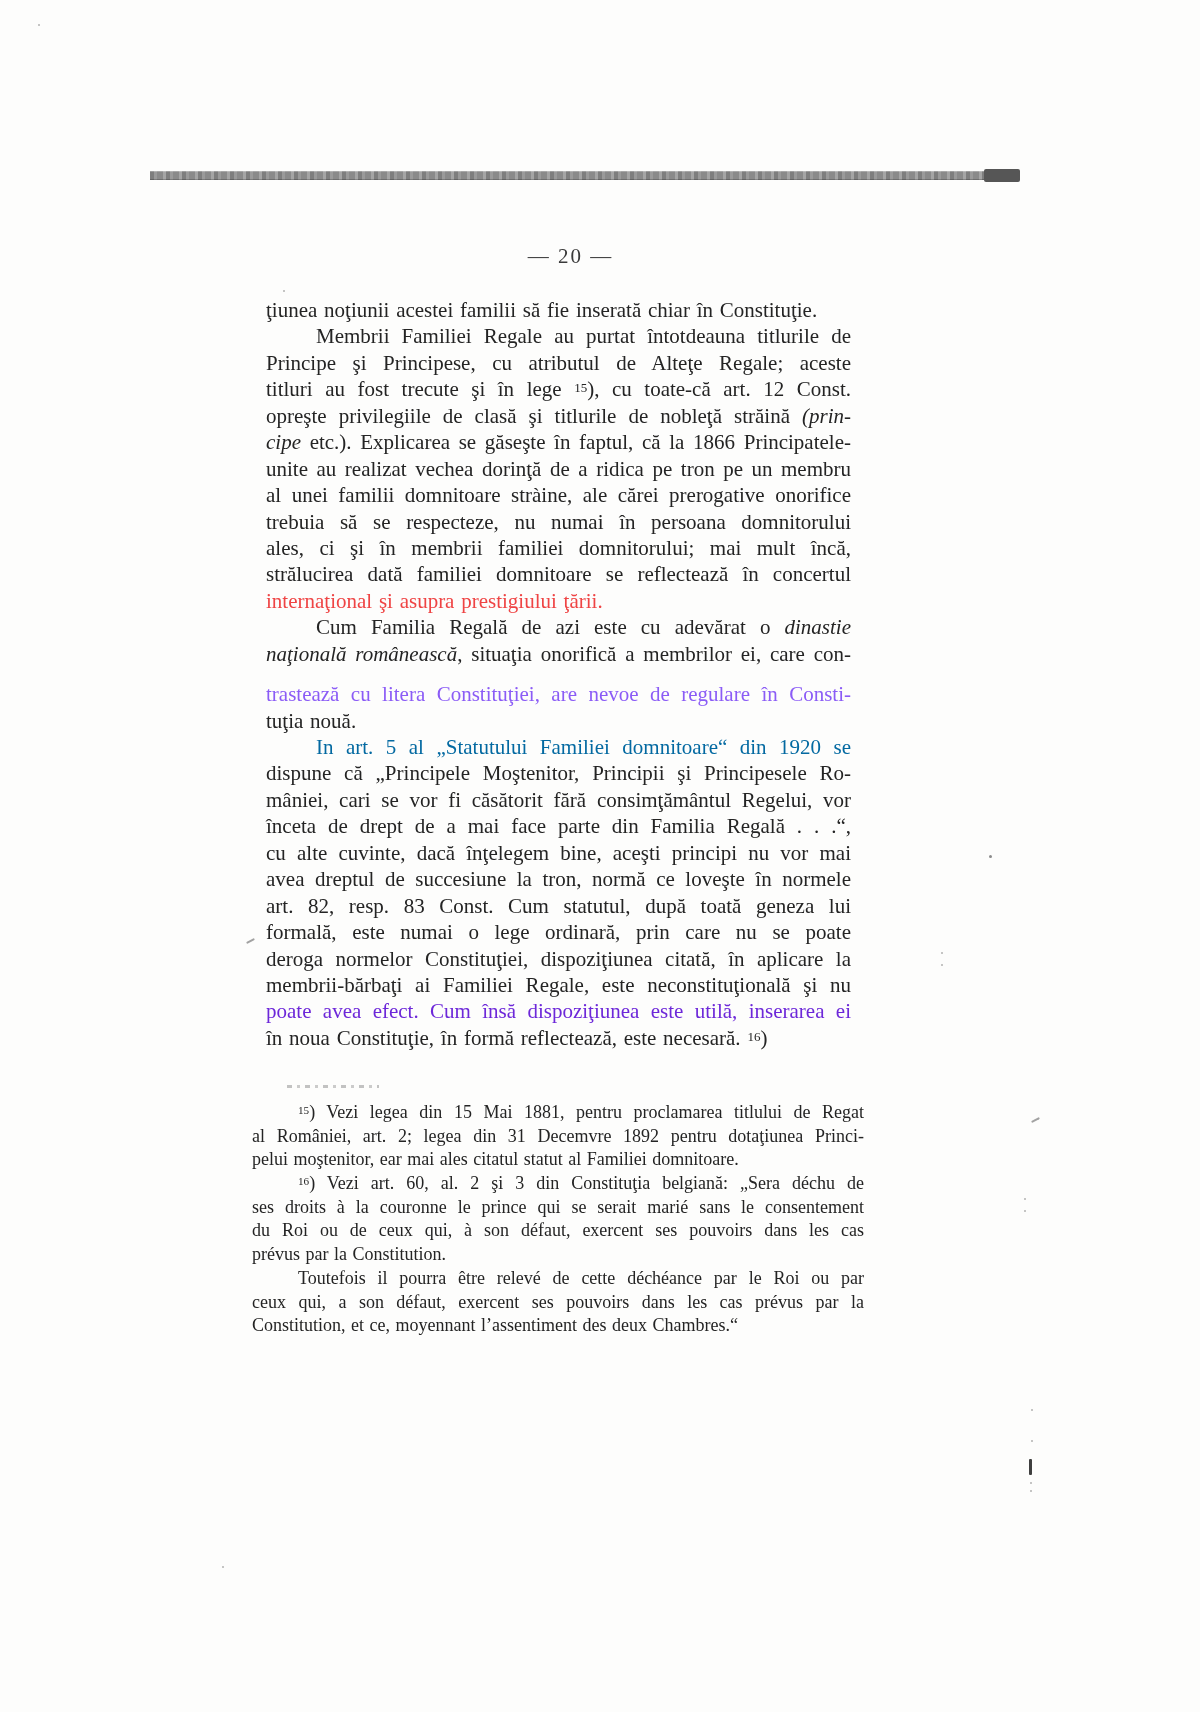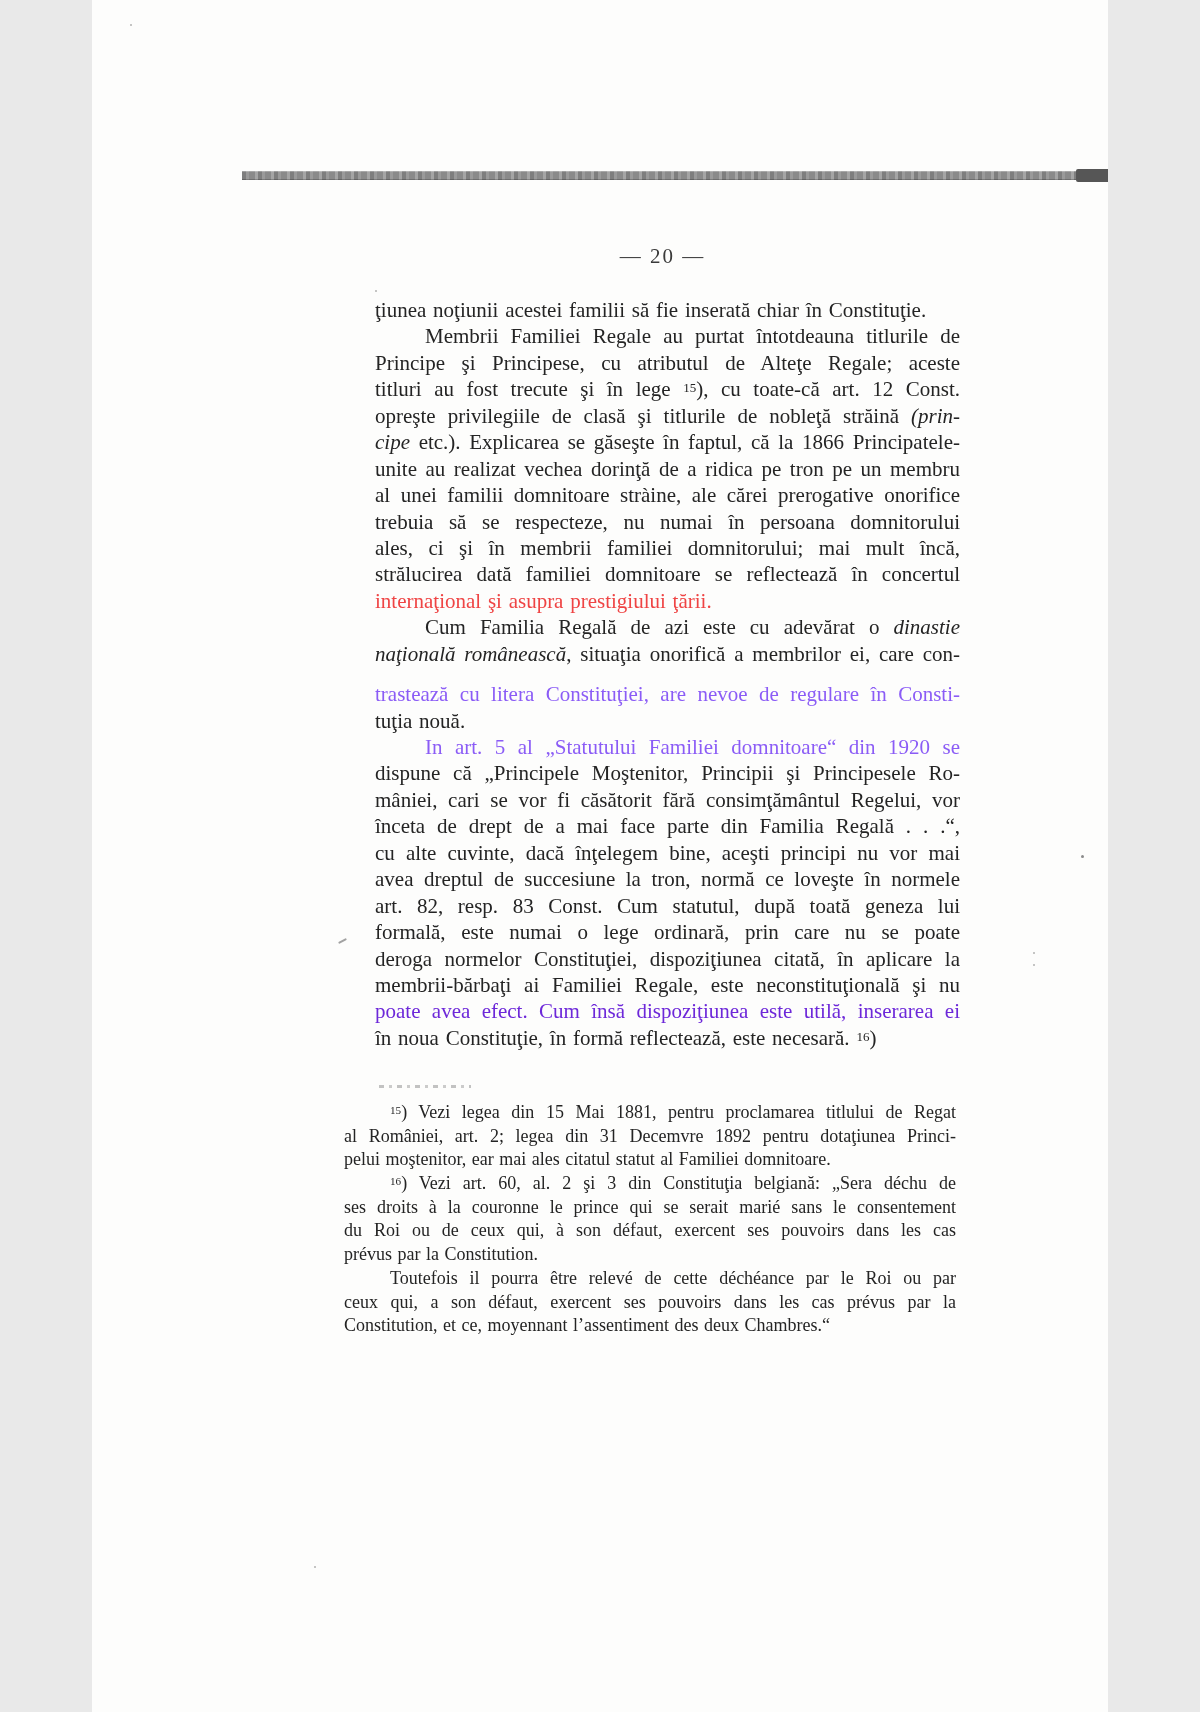--- a/index.html
+++ b/index.html
@@ -1,36 +1,36 @@
 <!DOCTYPE html>
 <html><head>
 <meta charset="utf-8">
 <style>
   html,body{margin:0;padding:0;background:#e9e9e9;}
   .sheet{
-    position:relative;width:1016px;height:1712px;margin:0 auto;
+    position:relative;width:1200px;height:1712px;margin:0 auto;
     background:#fdfdfc;overflow:hidden;
     font-family:"Liberation Serif","DejaVu Serif",serif;
   }
   
   .top-rule{
     position:absolute;left:150px;top:171px;width:868px;height:9px;
     background:repeating-linear-gradient(90deg,#7e7e7e 0 4px,#9a9a9a 4px 7px,#8a8a8a 7px 13px,#a5a5a5 13px 16px);
     box-shadow:inset 0 1px 0 rgba(255,255,255,.25), inset 0 -1px 0 rgba(0,0,0,.2);
   }
   .rule-cap{
     position:absolute;right:-2px;top:-2px;width:36px;height:13px;
     background:#565656;border-radius:2px;
   }
   .page-number{
     position:absolute;left:278px;top:244px;width:585px;
     text-align:center;font-size:21px;letter-spacing:2px;color:#3a3a3a;
   }
   .body-text{
-    position:absolute;left:283px;top:297px;width:585px;
+    position:absolute;left:266px;top:297px;width:585px;
     font-size:21px;color:#242424;word-spacing:1.5px;
   }
   .body-text .line{height:26.45px;line-height:26.45px;overflow:visible;}
   .footnotes{
     position:absolute;left:252px;top:1101px;width:612px;
     font-size:18px;color:#2a2a2a;word-spacing:1px;
   }
   .footnotes .line{height:23.7px;line-height:23.7px;overflow:visible;}
   .line.just{text-align:justify;text-align-last:justify;}
   .line.ind1{text-indent:50px;}
@@ -70,21 +70,21 @@
       <div class="line just" style="color: rgb(36, 36, 36);"><span>unite au realizat vechea dorinţă de a ridica pe tron pe un membru</span></div>
       <div class="line just" style="color: rgb(36, 36, 36);"><span>al unei familii domnitoare stràine, ale cărei prerogative onorifice</span></div>
       <div class="line just" style="color: rgb(36, 36, 36);"><span>trebuia să se respecteze, nu numai în persoana domnitorului</span></div>
       <div class="line just" style="color: rgb(36, 36, 36);"><span>ales, ci şi în membrii familiei domnitorului; mai mult încă,</span></div>
       <div class="line just" style="color: rgb(36, 36, 36);"><span>strălucirea dată familiei domnitoare se reflectează în concertul</span></div>
       <div class="line" style="color: #ef4444;"><span>internaţional şi asupra prestigiului ţării.</span></div>
       <div class="line just ind1" style="color: rgb(36, 36, 36);"><span>Cum Familia Regală de azi este cu adevărat o </span><em>dinastie</em></div>
       <div class="line just" style="color: rgb(36, 36, 36);"><em>naţională românească</em><span>, situaţia onorifică a membrilor ei, care con-</span></div>
       <div class="line just" style="color: #8b5cf6; margin-top: 14px;"><span>trastează cu litera Constituţiei, are nevoe de regulare în Consti-</span></div>
       <div class="line" style="color: rgb(36, 36, 36);"><span>tuţia nouă.</span></div>
-      <div class="line just ind1" style="color: #8b5cf6;"><span>In art. 5 al „Statutului Familiei domnitoare“ din 1920 se</span></div>
+      <div class="line just ind1" style="color: #0369a1;"><span>In art. 5 al „Statutului Familiei domnitoare“ din 1920 se</span></div>
       <div class="line just" style="color: rgb(36, 36, 36);"><span>dispune că „Principele Moştenitor, Principii şi Principesele Ro-</span></div>
       <div class="line just" style="color: rgb(36, 36, 36);"><span>mâniei, cari se vor fi căsătorit fără consimţământul Regelui, vor</span></div>
       <div class="line just" style="color: rgb(36, 36, 36);"><span>înceta de drept de a mai face parte din Familia Regală . . .“,</span></div>
       <div class="line just" style="color: rgb(36, 36, 36);"><span>cu alte cuvinte, dacă înţelegem bine, aceşti principi nu vor mai</span></div>
       <div class="line just" style="color: rgb(36, 36, 36);"><span>avea dreptul de succesiune la tron, normă ce loveşte în normele</span></div>
       <div class="line just" style="color: rgb(36, 36, 36);"><span>art. 82, resp. 83 Const.  Cum statutul, după toată geneza lui</span></div>
       <div class="line just" style="color: rgb(36, 36, 36);"><span>formală, este numai o lege ordinară, prin care nu se poate</span></div>
       <div class="line just" style="color: rgb(36, 36, 36);"><span>deroga normelor Constituţiei, dispoziţiunea citată, în aplicare la</span></div>
       <div class="line just" style="color: rgb(36, 36, 36);"><span>membrii-bărbaţi ai Familiei Regale, este neconstituţională şi nu</span></div>
       <div class="line just" style="color: #6d28d9;"><span>poate avea efect. Cum însă dispoziţiunea este utilă, inserarea ei</span></div>

